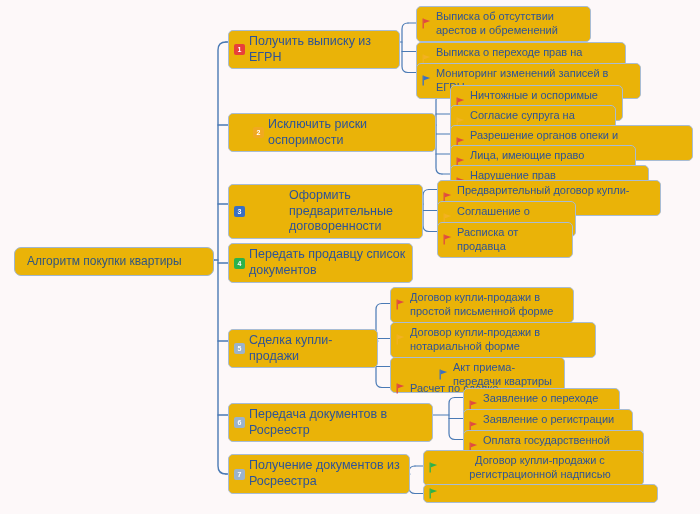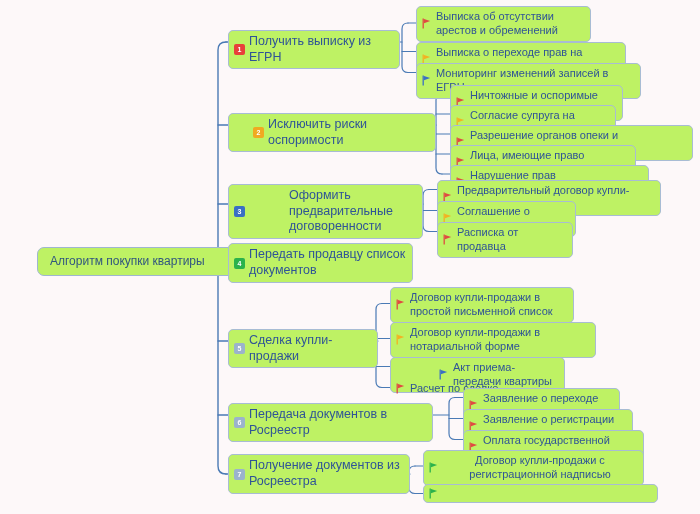--- a/index.html
+++ b/index.html
@@ -25,39 +25,38 @@
     left: 0; top: 0;
     width: 700px;
     height: 514px;
     pointer-events: none;
   }
   .node {
     position: absolute;
     box-sizing: border-box;
     display: flex;
     align-items: center;
-    background: #bef264;
+    background: #eab308;
     border: 1px solid #a8bcd4;
     border-radius: 5px;
     color: #2f5496;
     line-height: 1.25;
     padding: 3px 6px 3px 5px;
   }
   .node.noborder {
     background: transparent;
     border: 1px solid transparent;
   }
   .root {
     font-size: 12px;
     color: #31567f;
     border-color: #9fb6d0;
     border-radius: 7px;
     padding: 6px 12px;
     justify-content: center;
-    margin-left: 23px;
   }
   .main {
     font-size: 12.5px;
   }
   .leaf {
     font-size: 11px;
     color: #2f5496;
   }
   .num {
     flex: 0 0 auto;
@@ -253,21 +252,21 @@
         <span class="num" style="background: rgb(155, 179, 204);">5</span>
         <span class="label">Сделка купли-продажи</span>
       </div>
       <div class="node leaf" style="left: 390px; top: 287px; width: 184px; min-height: 33px;">
         <span class="flag">
           <svg width="10" height="11" viewBox="0 0 10 11">
             <path d="M1.2 0.6 V10.4" stroke="#e04a42" stroke-width="1.3"></path>
             <path d="M2 1 L8.2 3.1 L2 5.3 Z" fill="#e04a42"></path>
           </svg>
         </span>
-        <span class="label">Договор купли-продажи в простой письменной список</span>
+        <span class="label">Договор купли-продажи в простой письменной форме</span>
       </div>
       <div class="node leaf" style="left: 390px; top: 322px; width: 206px; min-height: 33px;">
         <span class="flag">
           <svg width="10" height="11" viewBox="0 0 10 11">
             <path d="M1.2 0.6 V10.4" stroke="#f2b223" stroke-width="1.3"></path>
             <path d="M2 1 L8.2 3.1 L2 5.3 Z" fill="#f2b223"></path>
           </svg>
         </span>
         <span class="label">Договор купли-продажи в нотариальной форме</span>
       </div>

